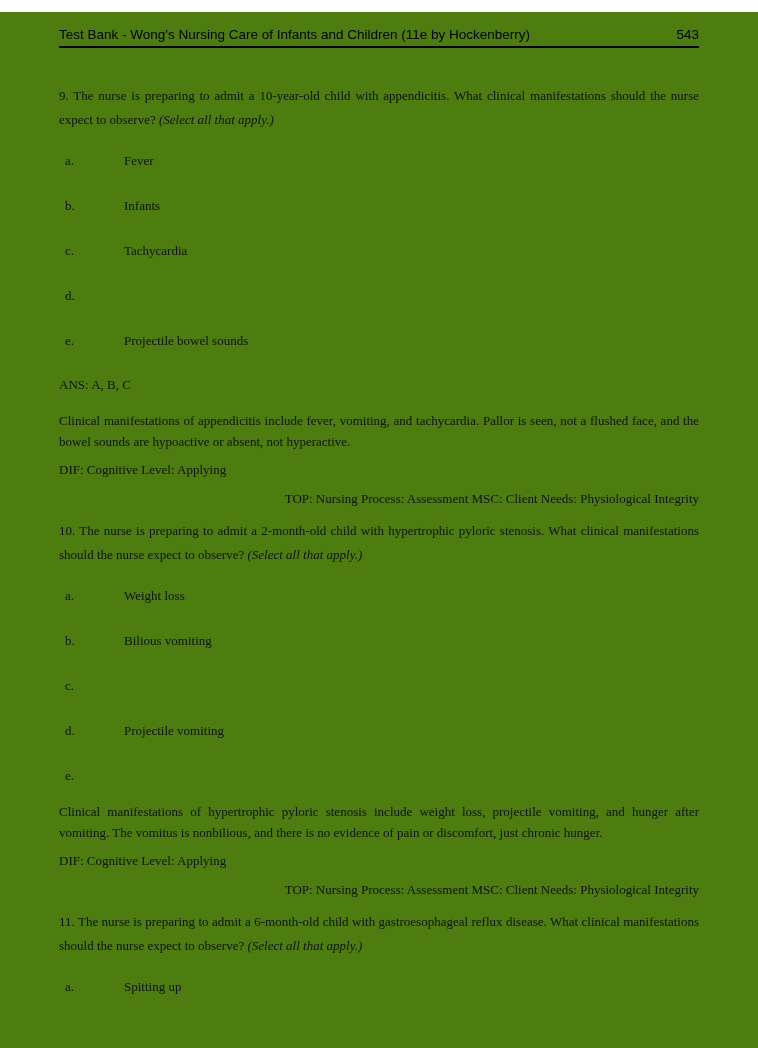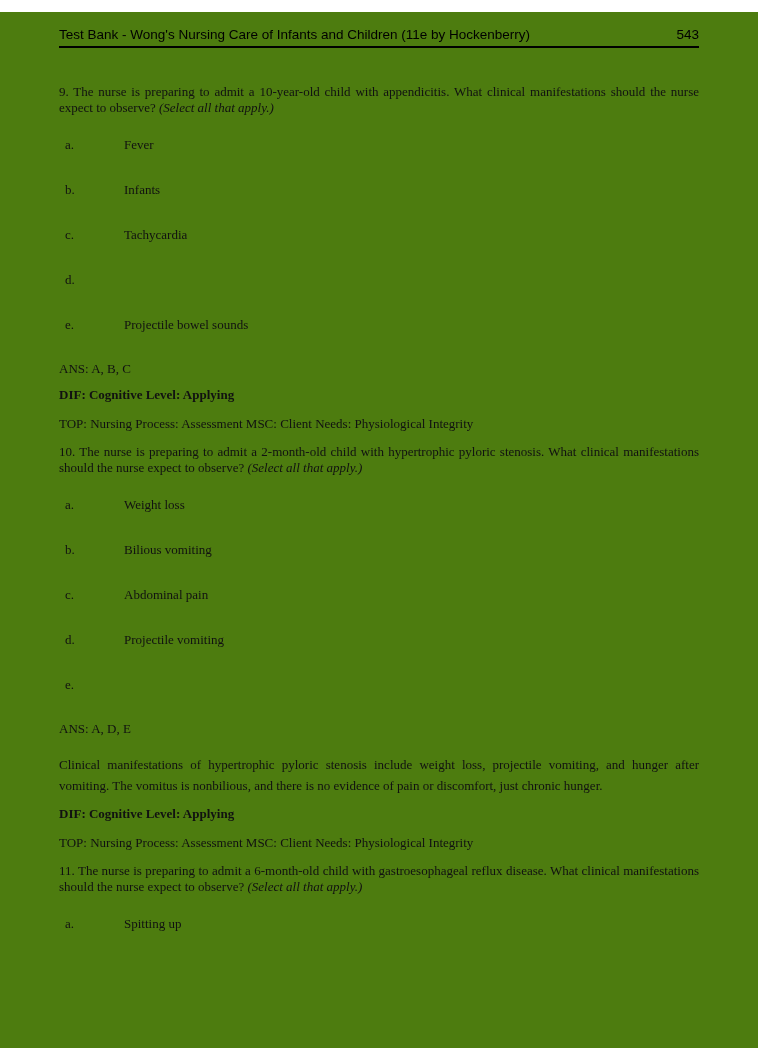--- a/index.html
+++ b/index.html
@@ -29,43 +29,43 @@
     line-height: 18px;
     color: #000000;
   }
   .header .title { white-space: nowrap; }
   .header .pagenum { padding-left: 12px; text-align: center; }
 
   
   p { margin: 0; }
   .stem {
     margin-top: 12px;
-    line-height: 16px;
+    line-height: 24px;
     text-align: justify;
   }
   .question:first-of-type .stem { margin-top: 36px; }
   .stem em { font-style: italic; }
 
   .options { margin-top: 20px; }
   .option-row {
     display: flex;
     line-height: 17px;
   }
   .option-row + .option-row { margin-top: 28px; }
   .option-letter {
     flex: 0 0 65px;
     width: 65px;
     padding-left: 6px;
   }
   .option-text { flex: 1 1 auto; }
 
   .ans      { margin-top: 27px; line-height: 17px; }
   .rationale{ margin-top: 17px; line-height: 21px; text-align: justify; }
-  .dif-line { margin-top: 9px;  line-height: 17px; font-weight: bold; }
-  .top-line { margin-top: 12px; line-height: 17px; }
+  .dif-line { margin-top: 9px;  line-height: 17px; }
+  .top-line { margin-top: 12px; line-height: 17px; text-align: right; }
 </style>
 </head>
 <body>
 
 <div class="page">
 
   <div class="header">
     <span class="title">Test Bank - Wong's Nursing Care of Infants and Children (11e by Hockenberry)</span>
     <span class="pagenum">543</span>
   </div>
@@ -87,48 +87,47 @@
       </div>
       <div class="option-row">
         <span class="option-letter">d.</span>
       </div>
       <div class="option-row">
         <span class="option-letter">e.</span>
         <span class="option-text">Projectile bowel sounds</span>
       </div>
     </div>
     <p class="ans">ANS: A, B, C</p>
+    <p class="rationale">Clinical manifestations of appendicitis include fever, vomiting, and tachycardia. Pallor is seen, not a flushed face, and the bowel sounds are hypoactive or absent, not hyperactive.</p>
     <p class="dif-line">DIF: Cognitive Level: Applying</p>
     <p class="top-line">TOP: Nursing Process: Assessment MSC: Client Needs: Physiological Integrity</p>
   </section>
 
   <section class="question">
     <p class="stem"><span>10. The nurse is preparing to admit a 2-month-old child with hypertrophic pyloric stenosis. What clinical manifestations should the nurse expect to observe? </span><em>(Select all that apply.)</em></p>
     <div class="options">
       <div class="option-row">
         <span class="option-letter">a.</span>
         <span class="option-text">Weight loss</span>
       </div>
       <div class="option-row">
         <span class="option-letter">b.</span>
         <span class="option-text">Bilious vomiting</span>
       </div>
       <div class="option-row">
         <span class="option-letter">c.</span>
-        <span class="option-text">Abdominal pain</span>
       </div>
       <div class="option-row">
         <span class="option-letter">d.</span>
         <span class="option-text">Projectile vomiting</span>
       </div>
       <div class="option-row">
         <span class="option-letter">e.</span>
       </div>
     </div>
-    <p class="ans">ANS: A, D, E</p>
     <p class="rationale">Clinical manifestations of hypertrophic pyloric stenosis include weight loss, projectile vomiting, and hunger after vomiting. The vomitus is nonbilious, and there is no evidence of pain or discomfort, just chronic hunger.</p>
     <p class="dif-line">DIF: Cognitive Level: Applying</p>
     <p class="top-line">TOP: Nursing Process: Assessment MSC: Client Needs: Physiological Integrity</p>
   </section>
 
   <section class="question">
     <p class="stem"><span>11. The nurse is preparing to admit a 6-month-old child with gastroesophageal reflux disease. What clinical manifestations should the nurse expect to observe? </span><em>(Select all that apply.)</em></p>
     <div class="options">
       <div class="option-row">
         <span class="option-letter">a.</span>

